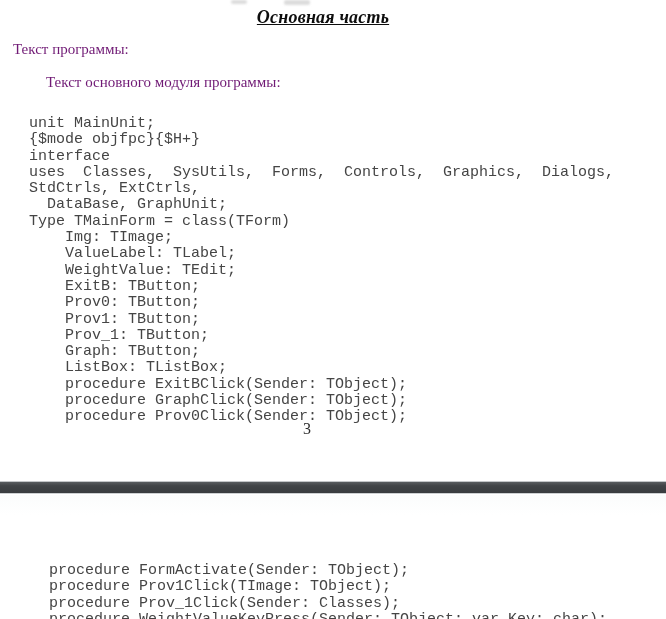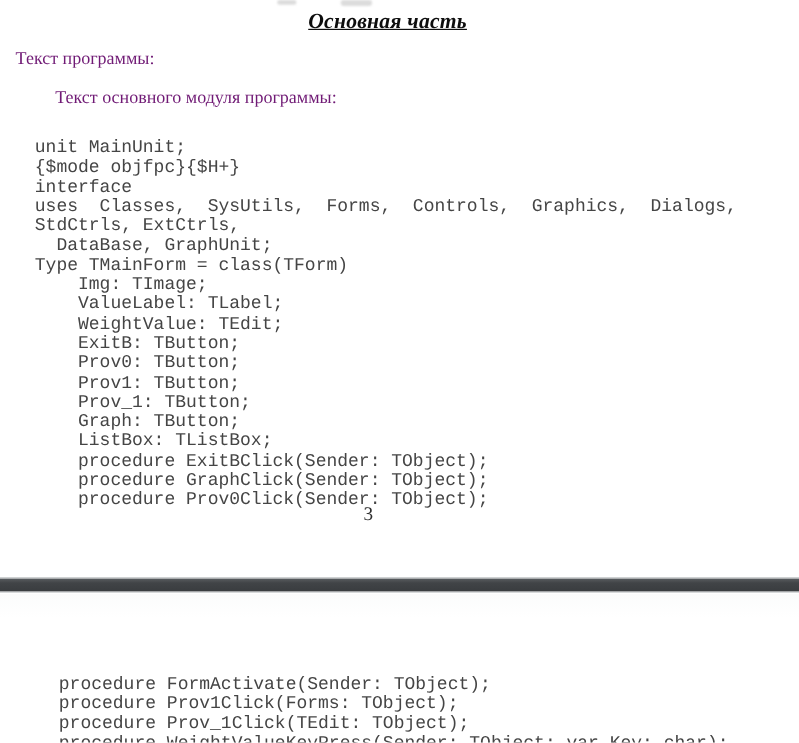--- a/index.html
+++ b/index.html
@@ -134,16 +134,16 @@
     <p class="doc-paragraph" id="para2">Текст основного модуля программы:</p>
 
     <pre class="code-block" id="code-main"><div class="code-line">unit MainUnit;</div><div class="code-line">{$mode objfpc}{$H+}</div><div class="code-line">interface</div><div class="code-line">uses  Classes,  SysUtils,  Forms,  Controls,  Graphics,  Dialogs,</div><div class="code-line">StdCtrls, ExtCtrls,</div><div class="code-line">  DataBase, GraphUnit;</div><div class="code-line">Type TMainForm = class(TForm)</div><div class="code-line">    Img: TImage;</div><div class="code-line">    ValueLabel: TLabel;</div><div class="code-line">    WeightValue: TEdit;</div><div class="code-line">    ExitB: TButton;</div><div class="code-line">    Prov0: TButton;</div><div class="code-line">    Prov1: TButton;</div><div class="code-line">    Prov_1: TButton;</div><div class="code-line">    Graph: TButton;</div><div class="code-line">    ListBox: TListBox;</div><div class="code-line">    procedure ExitBClick(Sender: TObject);</div><div class="code-line">    procedure GraphClick(Sender: TObject);</div><div class="code-line">    procedure Prov0Click(Sender: TObject);</div></pre>
 
     <div class="page-number">3</div>
   </section>
 
   <div id="page-separator"></div>
 
   <section class="page" id="page4">
-    <pre class="code-block" id="code-continued"><div class="code-line">    procedure FormActivate(Sender: TObject);</div><div class="code-line">    procedure Prov1Click(Forms: TObject);</div><div class="code-line">    procedure Prov_1Click(TEdit: TObject);</div><div class="code-line">    procedure WeightValueKeyPress(Sender: TObject; var Key: char);</div></pre>
+    <pre class="code-block" id="code-continued"><div class="code-line">    procedure FormActivate(Sender: TObject);</div><div class="code-line">    procedure Prov1Click(TImage: TObject);</div><div class="code-line">    procedure Prov_1Click(Sender: Classes);</div><div class="code-line">    procedure WeightValueKeyPress(Sender: TObject; var Key: char);</div></pre>
   </section>
 
 </div>
 
 </body></html>

